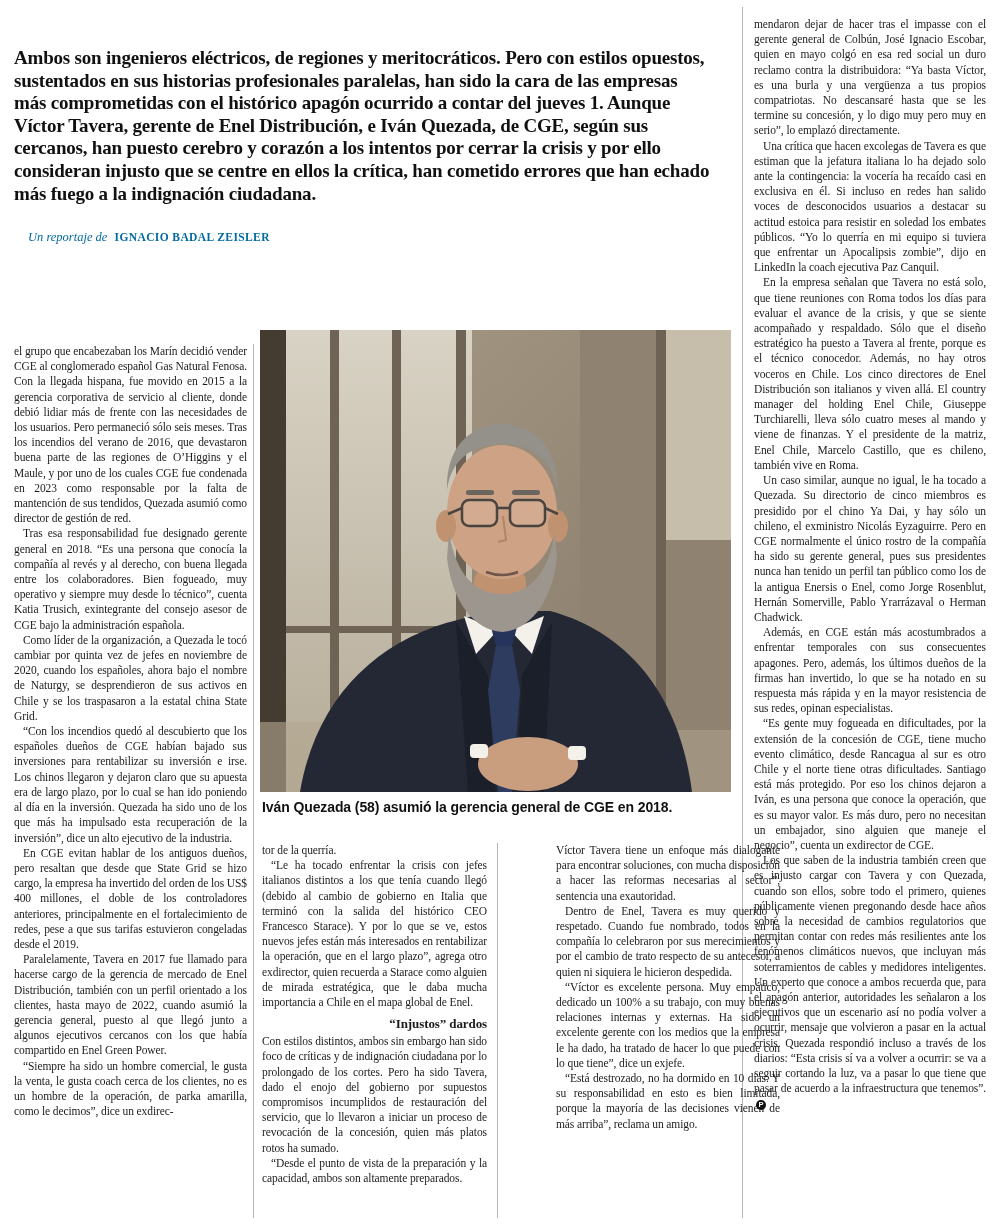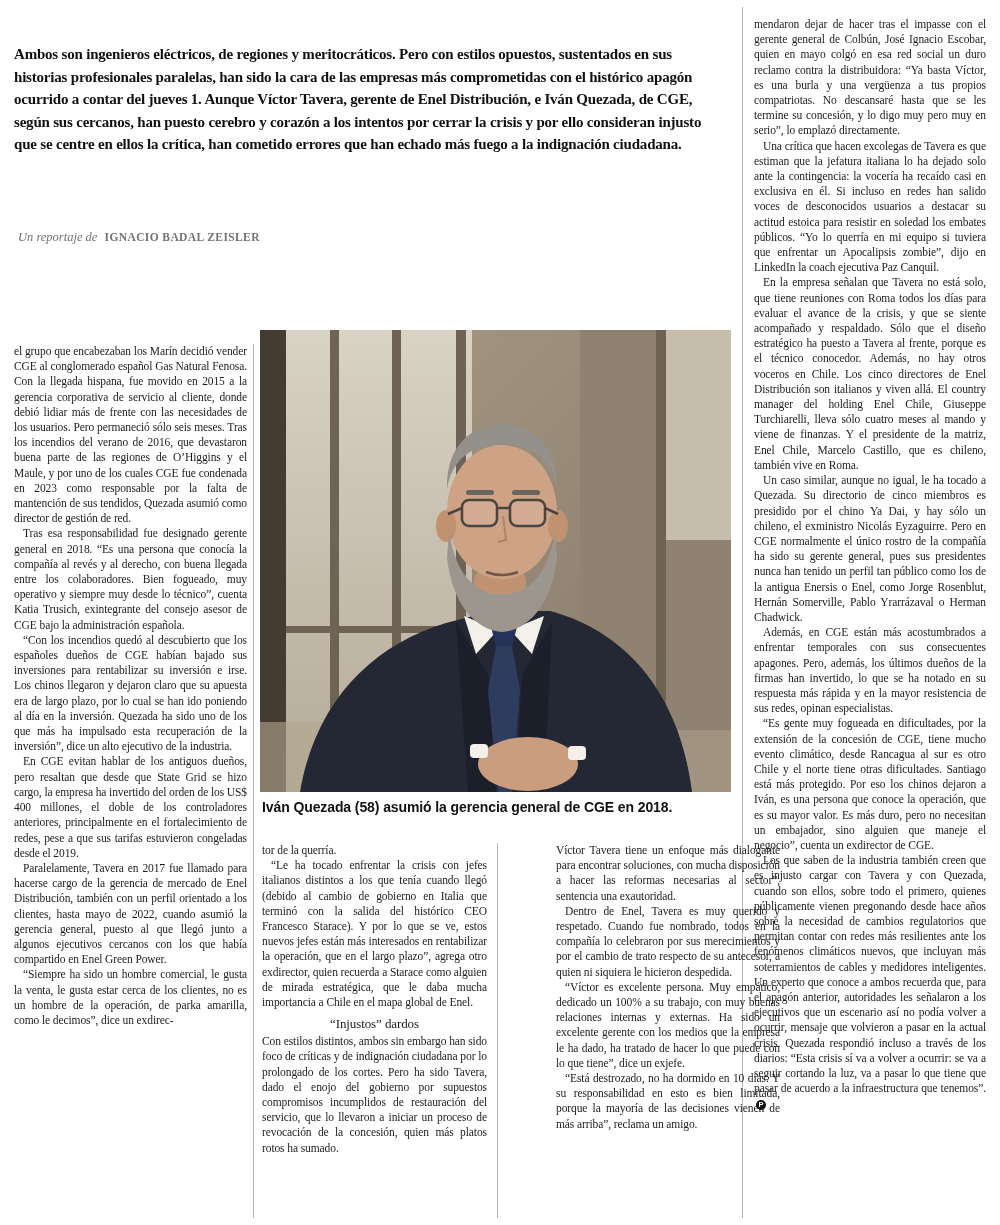--- a/index.html
+++ b/index.html
@@ -9,28 +9,28 @@
     background:#ffffff;
     font-family:"Liberation Serif", serif;
     color:#1c1c1c;
     overflow:hidden;
   }
   
   .lede{
     position:absolute;left:14px;top:28px;width:700px;
     font-family:"Liberation Serif", serif;
     font-weight:bold;
-    font-size:15px;line-height:22.6px;
+    font-size:19px;line-height:22.6px;
     color:#111;
     letter-spacing:-0.2px;
   }
   
   .byline{
-    position:absolute;left:18px;top:230px;width:700px;
-    font-size:12.5px;color:#737373;
+    position:absolute;left:28px;top:230px;width:700px;
+    font-size:12.5px;color:#0369a1;
   }
   .byline .prefix{font-style:italic;font-family:"Liberation Serif", serif;}
   .byline .author{
     font-style:normal;font-weight:bold;
     font-family:"Liberation Serif", serif;
     font-size:11.5px;letter-spacing:0.4px;margin-left:4px;
   }
   
   .col{
     position:absolute;
@@ -40,24 +40,24 @@
     overflow:hidden;
     hyphens:auto;-webkit-hyphens:auto;
   }
   .col p{margin:0;padding:0;}
   .col p.ind{text-indent:9px;}
   .col1{left:14px;top:344px;width:233px;height:878px;}
   .col2{left:262px;top:843px;width:225px;height:380px;}
   .col3{left:508px;top:843px;width:224px;height:380px;margin-left:48px;}
   .col4{left:754px;top:17px;width:232px;height:1212px;}
   .subhead{
-    font-weight:normal;
+    font-weight:bold;
     font-size:13px;line-height:16px;
     margin-top:6px !important;margin-bottom:2px !important;
-    text-align:center;text-indent:0 !important;
+    text-align:right;text-indent:0 !important;
   }
   
   .vrule{position:absolute;width:1px;background:#b9b5ae;}
   .vrule1{left:253px;top:344px;height:874px;}
   .vrule2{left:497px;top:843px;height:375px;}
   .vrule3{left:742px;top:7px;height:1211px;}
   
   .photo{
     position:absolute;left:260px;top:330px;width:471px;height:462px;
     overflow:hidden;background:#9a8d7d;
@@ -93,24 +93,25 @@
     <span class="author">IGNACIO BADAL ZEISLER</span>
   </div>
 
   <div class="vrule vrule1"></div>
   <div class="vrule vrule2"></div>
   <div class="vrule vrule3"></div>
 
   <div class="col col1">
     <p>el grupo que encabezaban los Marín decidió vender CGE al conglomerado español Gas Natural Fenosa. Con la llegada hispana, fue movido en 2015 a la gerencia corporativa de servicio al cliente, donde debió lidiar más de frente con las necesidades de los usuarios. Pero permaneció sólo seis meses. Tras los incendios del verano de 2016, que devastaron buena parte de las regiones de O’Higgins y el Maule, y por uno de los cuales CGE fue condenada en 2023 como responsable por la falta de mantención de sus tendidos, Quezada asumió como director de gestión de red.</p>
     <p class="ind">Tras esa responsabilidad fue designado gerente general en 2018. “Es una persona que conocía la compañía al revés y al derecho, con buena llegada entre los colaboradores. Bien fogueado, muy operativo y siempre muy desde lo técnico”, cuenta Katia Trusich, exintegrante del consejo asesor de CGE bajo la administración española.</p>
+    <p class="ind">Como líder de la organización, a Quezada le tocó cambiar por quinta vez de jefes en noviembre de 2020, cuando los españoles, ahora bajo el nombre de Naturgy, se desprendieron de sus activos en Chile y se los traspasaron a la estatal china State Grid.</p>
     <p class="ind">“Con los incendios quedó al descubierto que los españoles dueños de CGE habían bajado sus inversiones para rentabilizar su inversión e irse. Los chinos llegaron y dejaron claro que su apuesta era de largo plazo, por lo cual se han ido poniendo al día en la inversión. Quezada ha sido uno de los que más ha impulsado esta recuperación de la inversión”, dice un alto ejecutivo de la industria.</p>
     <p class="ind">En CGE evitan hablar de los antiguos dueños, pero resaltan que desde que State Grid se hizo cargo, la empresa ha invertido del orden de los US$ 400 millones, el doble de los controladores anteriores, principalmente en el fortalecimiento de redes, pese a que sus tarifas estuvieron congeladas desde el 2019.</p>
     <p class="ind">Paralelamente, Tavera en 2017 fue llamado para hacerse cargo de la gerencia de mercado de Enel Distribución, también con un perfil orientado a los clientes, hasta mayo de 2022, cuando asumió la gerencia general, puesto al que llegó junto a algunos ejecutivos cercanos con los que había compartido en Enel Green Power.</p>
-    <p class="ind">“Siempre ha sido un hombre comercial, le gusta la venta, le gusta estar cerca de los clientes, no es un hombre de la operación, de parka amarilla, como le decimos”, dice un exdirec-</p>
+    <p class="ind">“Siempre ha sido un hombre comercial, le gusta la venta, le gusta coach cerca de los clientes, no es un hombre de la operación, de parka amarilla, como le decimos”, dice un exdirec-</p>
   </div>
 
   <div class="photo">
     <svg width="471" height="462" viewBox="0 0 471 462" xmlns="http://www.w3.org/2000/svg">
       <defs>
         <linearGradient id="bgGrad" x1="0" y1="0" x2="1" y2="1">
           <stop offset="0" stop-color="#a79a86"></stop>
           <stop offset="1" stop-color="#857867"></stop>
         </linearGradient>
         <linearGradient id="winGrad" x1="0" y1="0" x2="0" y2="1">
@@ -172,20 +173,21 @@
     </svg>
   </div>
 
   <div class="caption">Iván Quezada (58) asumió la gerencia general de CGE en 2018.</div>
 
   <div class="col col2">
     <p>tor de la querría.</p>
     <p class="ind">“Le ha tocado enfrentar la crisis con jefes italianos distintos a los que tenía cuando llegó (debido al cambio de gobierno en Italia que terminó con la salida del histórico CEO Francesco Starace). Y por lo que se ve, estos nuevos jefes están más interesados en rentabilizar la operación, que en el largo plazo”, agrega otro exdirector, quien recuerda a Starace como alguien de mirada estratégica, que le daba mucha importancia a Chile en el mapa global de Enel.</p>
     <p class="subhead">“Injustos” dardos</p>
     <p>Con estilos distintos, ambos sin embargo han sido foco de críticas y de indignación ciudadana por lo prolongado de los cortes. Pero ha sido Tavera, dado el enojo del gobierno por supuestos compromisos incumplidos de restauración del servicio, que lo llevaron a iniciar un proceso de revocación de la concesión, quien más platos rotos ha sumado.</p>
+    <p class="ind">“Desde el punto de vista de la preparación y la capacidad, ambos son altamente preparados.</p>
   </div>
 
   <div class="col col3">
     <p>Víctor Tavera tiene un enfoque más dialogante para encontrar soluciones, con mucha disposición a hacer las reformas necesarias al sector”, sentencia una exautoridad.</p>
     <p class="ind">Dentro de Enel, Tavera es muy querido y respetado. Cuando fue nombrado, todos en la compañía lo celebraron por sus merecimientos y por el cambio de trato respecto de su antecesor, a quien ni siquiera le hicieron despedida.</p>
     <p class="ind">“Víctor es excelente persona. Muy empático, dedicado un 100% a su trabajo, con muy buenas relaciones internas y externas. Ha sido un excelente gerente con los medios que la empresa le ha dado, ha tratado de hacer lo que puede con lo que tiene”, dice un exjefe.</p>
     <p class="ind">“Está destrozado, no ha dormido en 10 días. Y su responsabilidad en esto es bien limitada, porque la mayoría de las decisiones vienen de más arriba”, reclama un amigo.</p>
   </div>
 
   <div class="col col4">

